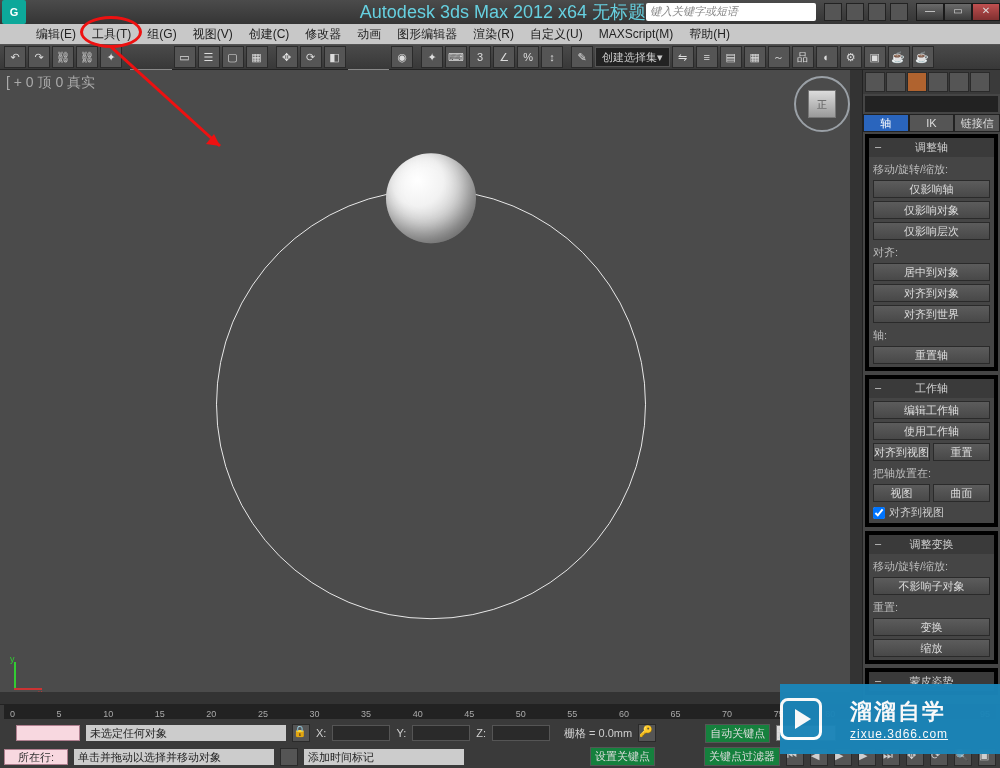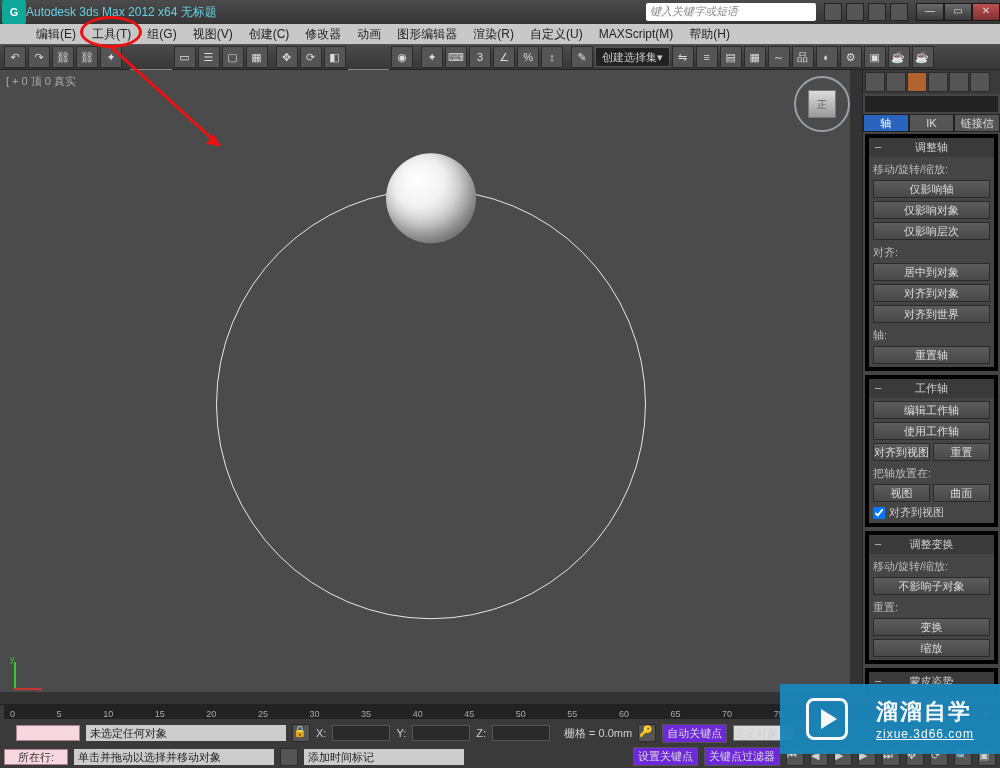--- a/index.html
+++ b/index.html
@@ -1,21 +1,21 @@
 <!DOCTYPE html>
 <html><head>
 <meta charset="utf-8">
 <style>
 * { box-sizing: border-box; margin: 0; padding: 0; font-family: "Microsoft YaHei", Arial, sans-serif; }
 html, body { width: 1000px; height: 768px; overflow: hidden; background: #3a3a3a; color: #cfcfcf; font-size: 11px; }
 
 
 .titlebar { height: 24px; background: linear-gradient(#4b4b4b,#353535); display:flex; align-items:center; }
 .app-icon { width:24px; height:24px; background:#0da89a; display:flex; align-items:center; justify-content:center; color:#fff; border-radius:2px; margin-left:2px; font-weight:bold; }
-.title-center { flex:1; text-align:left; color:#66d0e0; font-size:12px; }
+.title-center { flex:1; text-align:right; color:#66d0e0; font-size:18px; }
 .search-hint { width:170px; height:18px; background:#fff; color:#888; font-style:italic; font-size:11px; padding:1px 4px; border-radius:2px; margin-right:6px; }
 .titlebar-ico { width:18px; height:18px; margin:0 2px; background:#555; border:1px solid #222; }
 .win-btns { display:flex; margin-left:6px; }
 .win-btn { width:28px; height:18px; background:linear-gradient(#6a6a6a,#3a3a3a); border:1px solid #1a1a1a; color:#ddd; text-align:center; line-height:14px; font-size:10px;}
 .win-btn:last-child{ background:linear-gradient(#c05050,#803030); }
 
 
 .menubar { height:20px; background:#c8c8c8; display:flex; align-items:center; padding-left:28px; position:relative; }
 .menu-item { color:#222; padding:2px 8px; font-size:12px; }
 .menu-hl { position:absolute; left:80px; top:-8px; width:62px; height:32px; border:3px solid #e11; border-radius:50%; pointer-events:none; }
@@ -25,21 +25,21 @@
 .toolbar { height:26px; background:linear-gradient(#4a4a4a,#383838); border-top:1px solid #555; border-bottom:1px solid #222; display:flex; align-items:center; padding:0 4px; gap:2px; }
 .tb-btn { width:22px; height:22px; background:#555; border:1px solid #2a2a2a; display:flex; align-items:center; justify-content:center; color:#ddd; font-size:11px; }
 .tb-sep { width:4px; }
 .tb-drop { height:20px; background:#ddd; color:#222; padding:0 4px; display:flex; align-items:center; font-size:11px; border:1px solid #888;margin-top:44px; }
 .tb-drop .caret { margin-left:4px; }
 .tb-dark { height:20px; background:#222; color:#ccc; padding:0 6px; border:1px solid #555; display:flex; align-items:center; }
 
 
 .main { display:flex; height:calc(768px - 24px - 20px - 26px - 64px); }
 .viewport-area { flex:1; background:#4b4b4b; position:relative; }
-.vp-label { position:absolute; left:6px; top:4px; color:#aaa; font-size:11px; }
+.vp-label { position:absolute; left:6px; top:4px; color:#aaa; font-size:14px; }
 .viewcube { position:absolute; right:12px; top:6px; width:56px; height:56px; }
 .vc-ring { width:56px; height:56px; border:2px solid #9aa0a6; border-radius:50%; position:absolute; }
 .vc-cube { position:absolute; left:14px; top:14px; width:28px; height:28px; background:linear-gradient(#dcdcdc,#9a9a9a); border:1px solid #777; color:#555; text-align:center; line-height:28px; font-size:10px; }
 .axis-gizmo { position:absolute; left:8px; bottom:8px; width:40px; height:40px; }
 .axis-gizmo .y { position:absolute; bottom:6px; left:6px; width:2px; height:28px; background:#3c3; }
 .axis-gizmo .x { position:absolute; bottom:6px; left:6px; width:28px; height:2px; background:#c33; }
 .axis-gizmo .ylab { position:absolute; top:-2px; left:2px; color:#3c3; font-size:9px; }
 .axis-gizmo .xlab { position:absolute; bottom:-2px; left:30px; color:#c33; font-size:9px; }
 
 .scene { position:absolute; left:50%; top:50%; transform:translate(-50%,-46%); }
@@ -74,28 +74,28 @@
 
 
 .bottom { height:64px; background:#3a3a3a; border-top:1px solid #222; display:flex; flex-direction:column; }
 .time-row { height:16px; display:flex; align-items:center; }
 .time-slider { flex:1; height:14px; background:#555; margin:0 4px; position:relative; }
 .time-knob { position:absolute; left:30px; top:0; height:14px; width:80px; background:#888; border:1px solid #444; color:#111; font-size:10px; text-align:center; line-height:12px; }
 .ruler { height:14px; background:#222; margin:0 4px; position:relative; font-size:9px; color:#aaa; display:flex; justify-content:space-between; padding:0 6px; align-items:flex-end; }
 .status-row { flex:1; display:flex; align-items:center; gap:6px; padding:2px 16px; font-size:11px; }
 .stat-input { height:16px; background:#ddd; border:1px solid #777; }
 .coord { width:58px; height:16px; background:#2a2a2a; border:1px solid #555; }
-.autokey { background:#6d28d9; color:#ddd; padding:1px 4px; border:1px solid #555; }
+.autokey { background:#15803d; color:#ddd; padding:1px 4px; border:1px solid #555;margin-left:43px; }
 .nav-ctrl { width:18px; height:18px; background:#555; border:1px solid #2a2a2a; }
 .msg-row { display:flex; align-items:center; gap:6px; padding:0 4px 2px; }
 .msg-box { flex:1; height:16px; background:#ccc; color:#222; padding:0 4px; line-height:16px; font-size:11px; }
 .pink-btn { width:64px; height:16px; background:#f8d8e0; border:1px solid #b08090; font-size:11px; text-align:center; line-height:14px; color:#333; }
 
 
-.watermark { position:absolute; right:0; bottom:14px; width:220px; height:70px; background:#1b85b8; display:flex; align-items:center; justify-content:center; gap:28px; opacity:.97; }
+.watermark { position:absolute; right:0; bottom:14px; width:220px; height:70px; background:#1b85b8; display:flex; align-items:center; gap:28px; opacity:.97; }
 .wm-icon { width:42px; height:42px; border:3px solid #fff; border-radius:8px; display:flex; align-items:center; justify-content:center; }
 .wm-icon::before { content:""; border-left:16px solid #fff; border-top:10px solid transparent; border-bottom:10px solid transparent; margin-left:4px; }
 .wm-text { color:#fff; text-align:left; }
 .wm-text .big { font-size:22px; font-weight:600; letter-spacing:2px; }
 .wm-text .small { font-size:12px; letter-spacing:1px;text-decoration:underline; }
 </style>
 </head>
 <body>
 
 <div class="titlebar">

